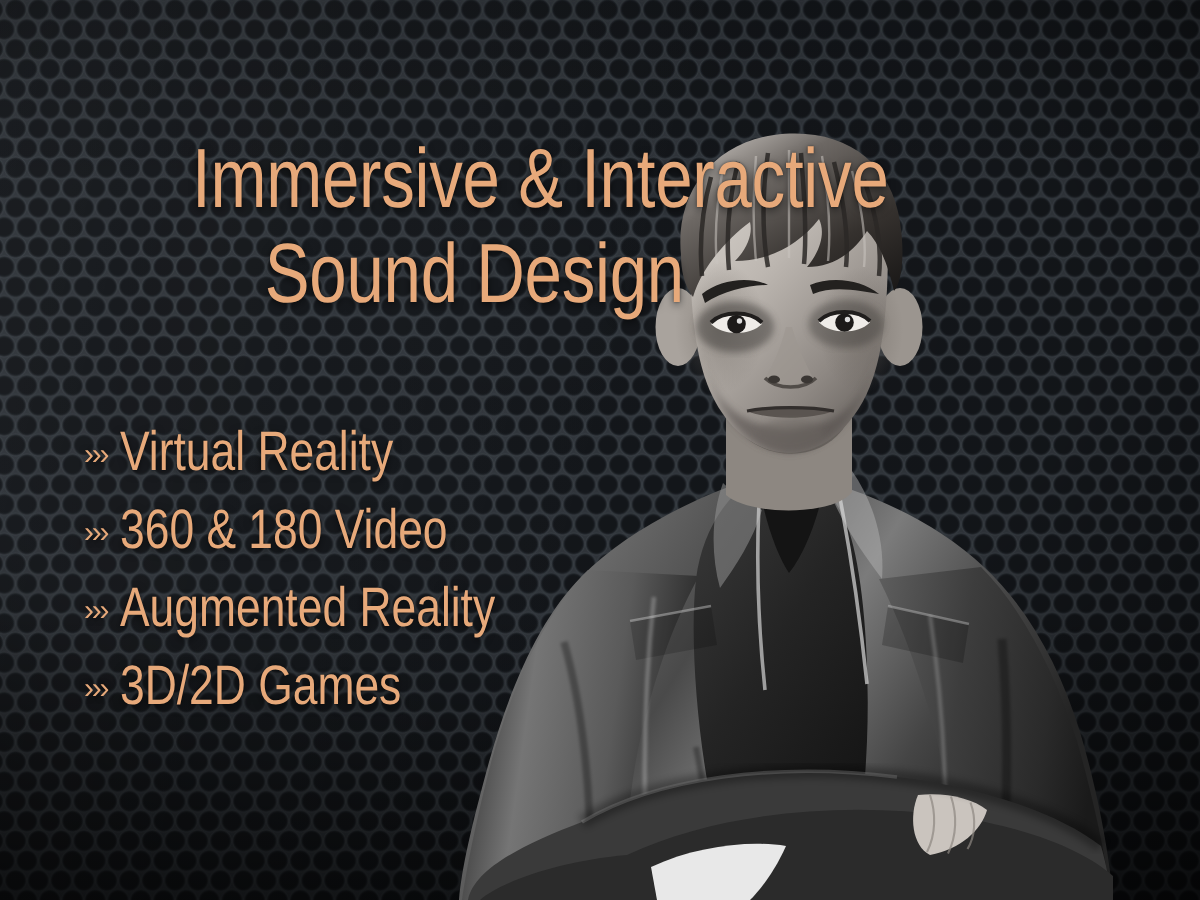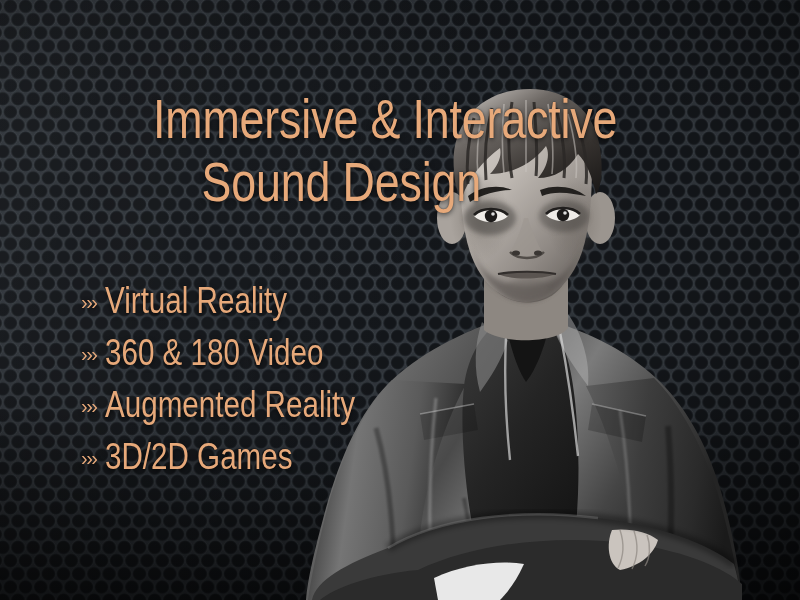--- a/index.html
+++ b/index.html
@@ -58,21 +58,20 @@
     height: 522px;
   }
   .portrait svg { display: block; width: 100%; height: 100%; }
 
   
   .text-layer {
     position: absolute;
     left: 0; top: 0;
     width: 470px;
     height: 600px;
-    margin-left: 25px;
   }
 
   .title {
     position: absolute;
     left: 46px;
     top: 88px;
     width: 410px;
     text-align: right;
     color: #e7a97a;
     font-family: "Liberation Sans Narrow", "Liberation Sans", sans-serif;

